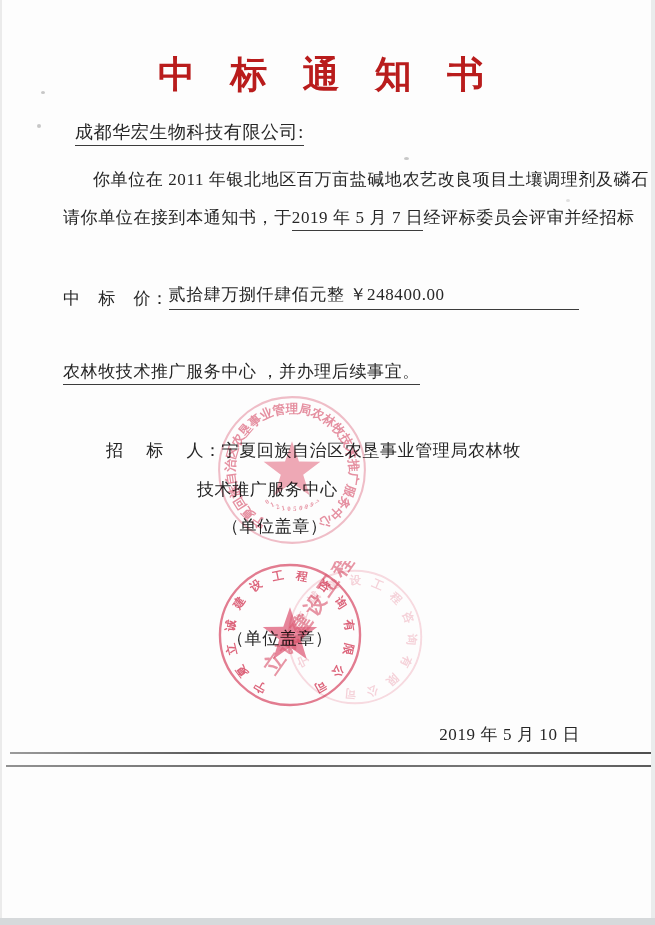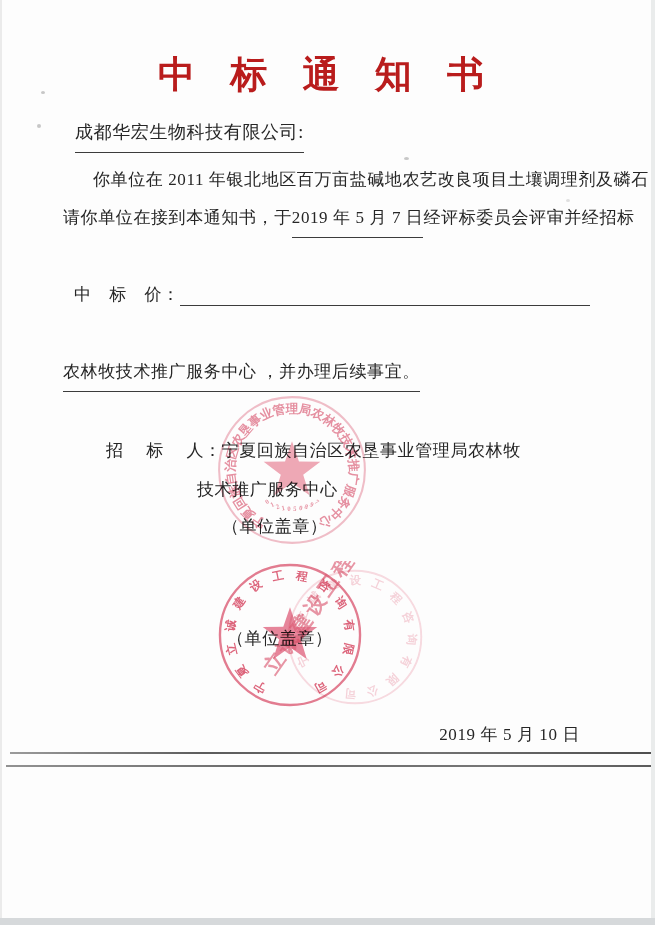--- a/index.html
+++ b/index.html
@@ -8,22 +8,22 @@
     background:#fdfdfd;
     font-family:"Liberation Serif","DejaVu Serif",serif;
     color:#262626;
   }
   .abs{position:absolute;white-space:nowrap;}
   .doc-title{
     top:50px;left:0;width:655px;text-align:center;
     font-size:37px;font-weight:600;letter-spacing:13px;color:#b91c1c;
   }
   .bodyline{font-size:17px;letter-spacing:0.6px;line-height:22px;}
-  .u{border-bottom:1.6px solid #3c3c3c;padding-bottom:10px;}
-  .price-row{display:flex;align-items:flex-end;margin-left:11px;}
+  .u{border-bottom:1.6px solid #3c3c3c;padding-bottom:3px;}
+  .price-row{display:flex;align-items:flex-end;}
   .fill{flex:1 1 auto;border-bottom:1.6px solid #3c3c3c;height:20px;}
   .just{display:inline-block;width:98px;text-align:justify;text-align-last:justify;vertical-align:baseline;}
   .hline{position:absolute;height:2px;}
   .hline1{top:752px;left:10px;right:0;background:linear-gradient(90deg,#8a8a8a,#3f3f3f 30%,#5a5a5a 65%,#2f2f2f);opacity:.85;}
   .hline2{top:765px;left:6px;right:0;background:linear-gradient(90deg,#777,#444 40%,#555 75%,#333);opacity:.8;}
   .edge-left{position:absolute;top:0;left:0;width:2px;height:925px;background:#ebebeb;}
   .edge-right{position:absolute;top:0;right:0;width:4px;height:925px;background:#eaecec;}
   .edge-bottom{position:absolute;left:0;bottom:0;width:655px;height:7px;background:#d6d9db;}
   .speck{position:absolute;background:#9a9a9a;border-radius:50%;opacity:.55;}
   .stamp{position:absolute;mix-blend-mode:multiply;pointer-events:none;}
@@ -40,20 +40,21 @@
     <span class="u">成都华宏生物科技有限公司:</span>
   </div>
 
   <div class="abs bodyline" style="top:169px;left:93px;">你单位在 2011 年银北地区百万亩盐碱地农艺改良项目土壤调理剂及磷石</div>
   <div class="abs bodyline" style="top:207px;left:63px;">
     <span>请你单位在接到本通知书，于</span><span class="u">2019 年 5 月 7 日</span><span>经评标委员会评审并经招标</span>
   </div>
 
   <div class="abs bodyline price-row" style="top:284px;left:63px;width:516px;">
     <span>中　标　价：</span>
+      <span class="u">贰拾肆万捌仟肆佰元整  ￥248400.00</span>
       <span class="fill"></span>
   </div>
 
   <div class="abs bodyline" style="top:361px;left:63px;">
     <span class="u">农林牧技术推广服务中心 ，并办理后续事宜。</span>
   </div>
 
   <div class="abs bodyline" style="top:440px;left:63px;margin-left:43px;">
     <span class="just">招标人</span><span>：</span><span>宁夏回族自治区农垦事业管理局农林牧</span>
   </div>

